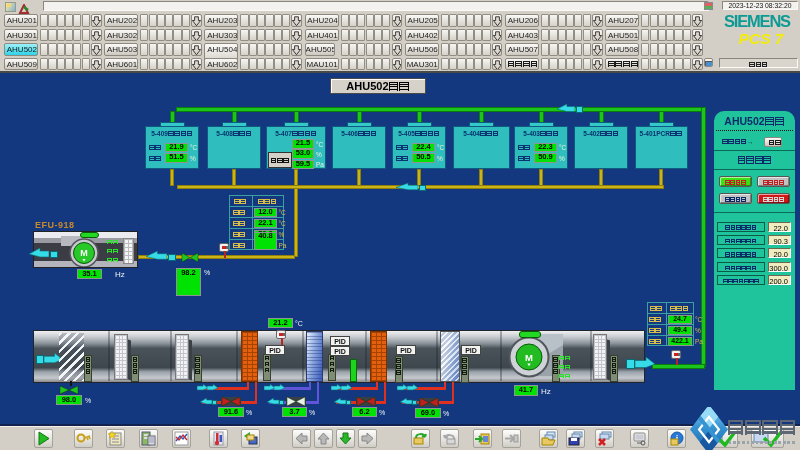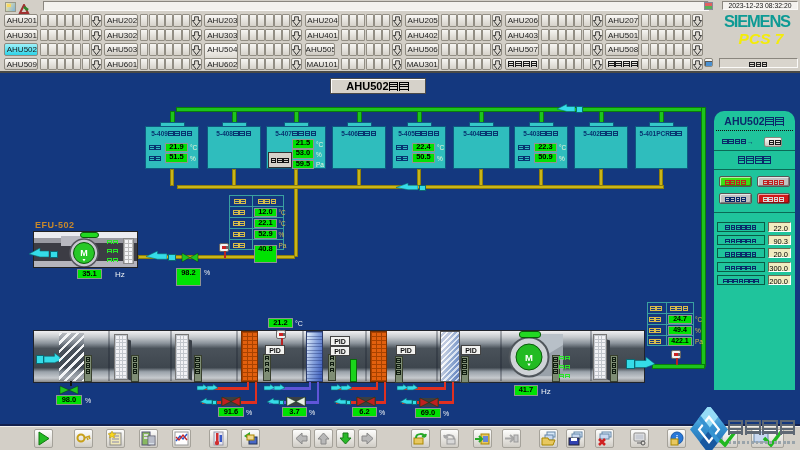--- a/index.html
+++ b/index.html
@@ -443,38 +443,38 @@
 <div class="tblt" style="left:233px;top:208.5px"><i class="z"></i><i class="z"></i></div>
 <div class="gv" style="left:254px;top:207.5px;width:23px;height:9.5px;font-size:7.5px;line-height:6.5px">12.0</div>
 <div class="tblt" style="left:278.5px;top:208.5px;font-weight:normal">°C</div>
 <div class="tblt" style="left:233px;top:219.5px"><i class="z"></i><i class="z"></i></div>
 <div class="gv" style="left:254px;top:218.5px;width:23px;height:9.5px;font-size:7.5px;line-height:6.5px">22.1</div>
 <div class="tblt" style="left:278.5px;top:219.5px;font-weight:normal">°C</div>
 <div class="tblt" style="left:233px;top:230.5px"><i class="z"></i><i class="z"></i></div>
 <div class="gv" style="left:254px;top:229.5px;width:23px;height:9.5px;font-size:7.5px;line-height:6.5px">52.9</div>
 <div class="tblt" style="left:278.5px;top:230.5px;font-weight:normal">%</div>
 <div class="tblt" style="left:233px;top:241.5px"><i class="z"></i><i class="z"></i></div>
-<div class="gv" style="left:254px;top:245px;width:23px;height:18px;font-size:7.5px;line-height:6.5px">40.8</div>
+<div class="gv" style="left:254px;top:232px;width:23px;height:18px;font-size:7.5px;line-height:6.5px">40.8</div>
 <div class="tblt" style="left:278.5px;top:241.5px;font-weight:normal">Pa</div>
 <div class="sens" style="left:219px;top:243px">
     <div class="ab" style="left:1.5px;top:1.5px;width:4px;height:3px;background:#c22"></div>
     <div class="ab" style="left:5.5px;top:1.5px;width:2px;height:3px;background:#666"></div>
     <div class="ab" style="left:3.5px;top:7px;width:2.5px;height:7px;background:#b22"></div>
   </div>
 <svg class="ab" style="left:146px;top:251px" width="21" height="11" viewBox="0 0 21 11">
     <path d="M0 5.5 L11.55 0 L11.55 2.75 L21 2.75 L21 8.25 L11.55 8.25 Z" fill="#35dce8" stroke="#0a6a74" stroke-width="0.6"></path>
   </svg>
 <div class="ab" style="left:168px;top:253.5px;width:8px;height:7px;background:#35dce8;border:1px solid #0a6a74;box-sizing:border-box"></div>
 <svg class="ab" style="left:181px;top:251.5px" width="18" height="11" viewBox="0 0 18 11">
     <path d="M1 1 L9.0 5.5 L1 10 Z" fill="#1fc41f" stroke="#083808" stroke-width="0.5"></path>
     <path d="M17 1 L9.0 5.5 L17 10 Z" fill="#1fc41f" stroke="#083808" stroke-width="0.5"></path>
   </svg>
-<div class="gv" style="left:176px;top:267.5px;width:25px;height:18px;font-size:7.5px;line-height:7px">98.2</div>
+<div class="gv" style="left:176px;top:267.5px;width:25px;height:28px;font-size:7.5px;line-height:7px">98.2</div>
 <div class="wht" style="left:204px;top:269px">%</div>
-<div class="ab" style="left:35px;top:220px;font-size:9px;font-weight:bold;color:#c8882a;letter-spacing:.5px">EFU-502</div>
+<div class="ab" style="left:35px;top:220px;font-size:9px;font-weight:bold;color:#c8882a;letter-spacing:.5px">EFU-918</div>
 <div class="ab" style="left:33px;top:231px;width:105px;height:37px;border:1px solid #222;box-sizing:border-box;
      background:linear-gradient(#ececf0 0 18%,#9a9aa2 18% 30%,#3c3c44 30% 82%,#b4b4bc 82%)"></div>
 <svg class="ab" style="left:55px;top:234px" width="52" height="33" viewBox="0 0 52 33">
 <path d="M6 2 L34 2 L34 12 L6 12 Z" fill="#b8b8c0"></path>
 <circle cx="29" cy="19" r="14" fill="#c8c8d0" stroke="#55555d" stroke-width="1.5"></circle>
 <circle cx="29" cy="19" r="10.5" fill="#28c828" stroke="#0a5a0a" stroke-width="1"></circle>
 <text x="29" y="22" font-size="9" font-weight="bold" fill="#fff" text-anchor="middle" font-family="Liberation Sans">M</text>
 <path d="M27.5 25 L30.5 25 L29 27.5 Z" fill="#fff"></path>
   </svg>
 <div class="ab" style="left:80px;top:232px;width:19px;height:6px;background:#22d822;border:1px solid #0a5a0a;border-radius:3px;box-sizing:border-box"></div>

